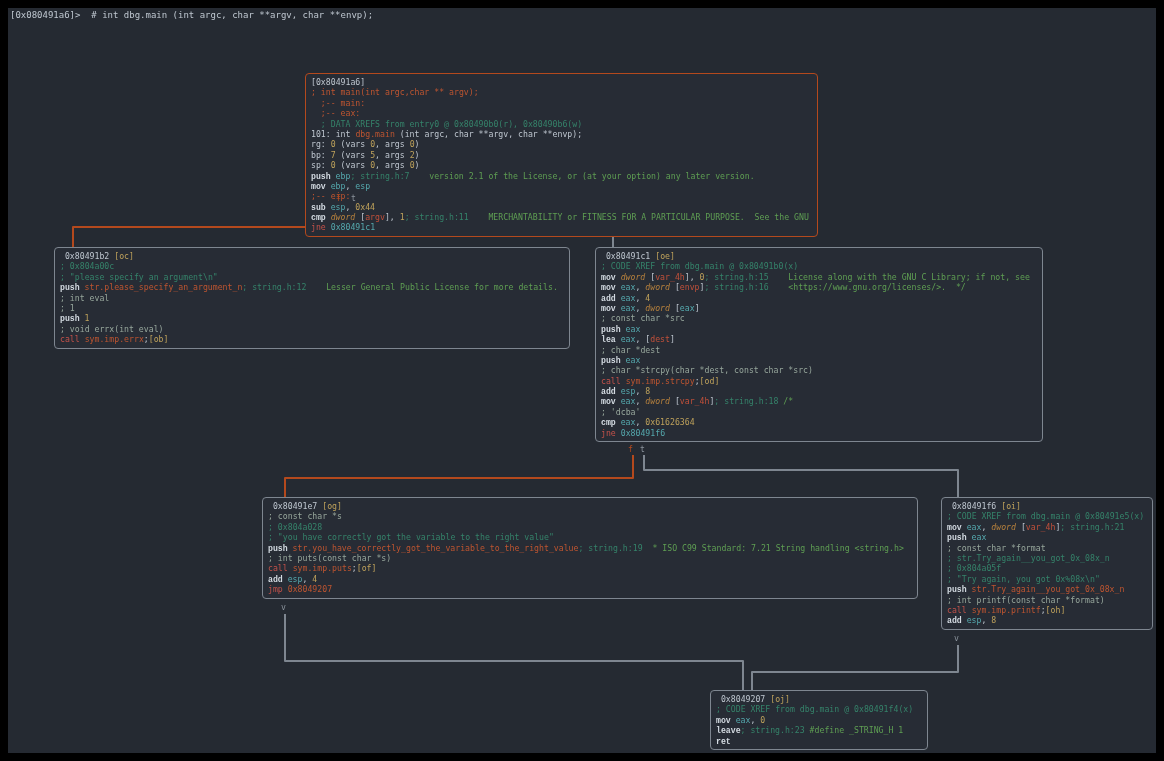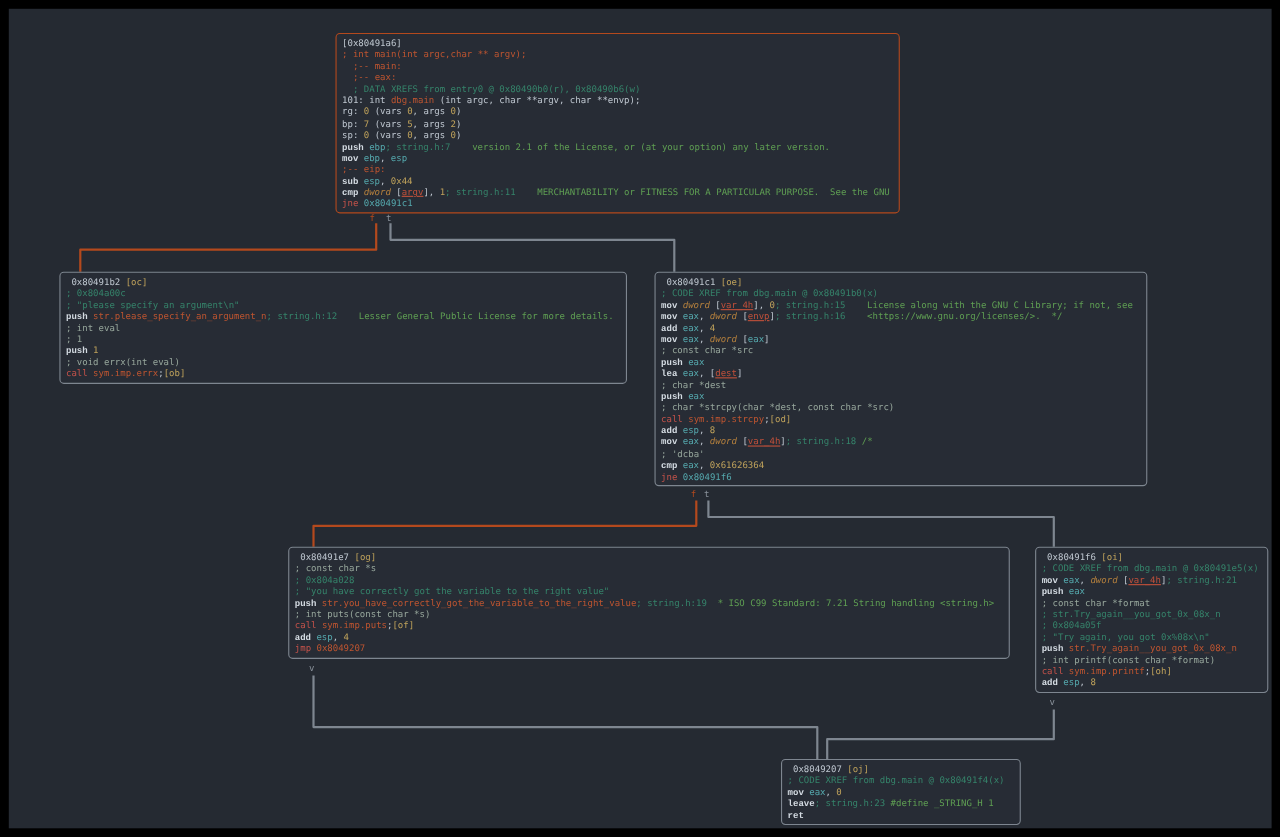--- a/index.html
+++ b/index.html
@@ -4,28 +4,28 @@
 <style>
   html,body{margin:0;padding:0;background:#000;}
   .screen{position:relative;width:1164px;height:761px;background:var(--frame);overflow:hidden;
           font-family:"DejaVu Sans Mono",monospace;}
   .viewport{position:absolute;left:8px;top:8px;width:1148px;height:745px;background:var(--bg);}
   #graph{position:absolute;left:0;top:0;width:1164px;height:761px;}
   .prompt{position:absolute;left:10px;top:10px;font-size:9px;line-height:11px;color:var(--fg);white-space:pre;}
   .block{position:absolute;background:var(--panel);border:1px solid var(--muted);border-radius:4px;
          padding:3px 5px;font-size:8.2px;line-height:10.4px;color:var(--fg);white-space:pre;
          box-sizing:border-box;}
-  .block.accent{border-color:var(--accent);}
+  .block.accent{border-color:var(--accent);margin-top:43px;}
   .line{height:10.4px;}
   .c-fg{color:var(--fg);}
   .c-op{color:var(--op);font-weight:bold;font-family:Liberation Mono, monospace;}
   .c-reg{color:var(--reg);}
   .c-num{color:var(--num);}
   .c-typ{color:var(--typ);font-style:italic;}
-  .c-var{color:var(--varc);text-decoration:underline;}
+  .c-var{color:var(--varc);}
   .c-cmt{color:var(--cmt);}
   .c-grn{color:var(--grn);}
   .c-org{color:var(--org);}
   .c-red{color:var(--red);}
   .c-usr{color:var(--usr);}
   #edges{position:absolute;left:0;top:0;pointer-events:none;}
   .edge-label{position:absolute;font-size:8.2px;line-height:9px;}
 </style>
 </head>
 <body>
@@ -47,13 +47,14 @@
       <div class="block" style="left: 262px; top: 497px; width: 656px;"><div class="line"><span class="c-fg"> 0x80491e7 </span><span class="c-num">[og]</span></div><div class="line"><span class="c-usr">; const char *s</span></div><div class="line"><span class="c-cmt">; 0x804a028</span></div><div class="line"><span class="c-cmt">; "you have correctly got the variable to the right value"</span></div><div class="line"><span class="c-op">push </span><span class="c-org">str.you_have_correctly_got_the_variable_to_the_right_value</span><span class="c-cmt">; string.h:19</span><span class="c-grn">  * ISO C99 Standard: 7.21 String handling &lt;string.h&gt;</span></div><div class="line"><span class="c-usr">; int puts(const char *s)</span></div><div class="line"><span class="c-red">call </span><span class="c-org">sym.imp.puts</span><span class="c-fg">;</span><span class="c-num">[of]</span></div><div class="line"><span class="c-op">add </span><span class="c-reg">esp</span><span class="c-fg">, </span><span class="c-num">4</span></div><div class="line"><span class="c-red">jmp </span><span class="c-org">0x8049207</span></div></div>
       <div class="block" style="left: 941px; top: 497px; width: 212px;"><div class="line"><span class="c-fg"> 0x80491f6 </span><span class="c-num">[oi]</span></div><div class="line"><span class="c-cmt">; CODE XREF from dbg.main @ 0x80491e5(x)</span></div><div class="line"><span class="c-op">mov </span><span class="c-reg">eax</span><span class="c-fg">, </span><span class="c-typ">dword</span><span class="c-fg"> [</span><span class="c-var">var_4h</span><span class="c-fg">]</span><span class="c-cmt">; string.h:21</span></div><div class="line"><span class="c-op">push </span><span class="c-reg">eax</span></div><div class="line"><span class="c-usr">; const char *format</span></div><div class="line"><span class="c-cmt">; str.Try_again__you_got_0x_08x_n</span></div><div class="line"><span class="c-cmt">; 0x804a05f</span></div><div class="line"><span class="c-cmt">; "Try again, you got 0x%08x\n"</span></div><div class="line"><span class="c-op">push </span><span class="c-org">str.Try_again__you_got_0x_08x_n</span></div><div class="line"><span class="c-usr">; int printf(const char *format)</span></div><div class="line"><span class="c-red">call </span><span class="c-org">sym.imp.printf</span><span class="c-fg">;</span><span class="c-num">[oh]</span></div><div class="line"><span class="c-op">add </span><span class="c-reg">esp</span><span class="c-fg">, </span><span class="c-num">8</span></div></div>
       <div class="block" style="left: 710px; top: 690px; width: 218px;"><div class="line"><span class="c-fg"> 0x8049207 </span><span class="c-num">[oj]</span></div><div class="line"><span class="c-cmt">; CODE XREF from dbg.main @ 0x80491f4(x)</span></div><div class="line"><span class="c-op">mov </span><span class="c-reg">eax</span><span class="c-fg">, </span><span class="c-num">0</span></div><div class="line"><span class="c-op">leave</span><span class="c-cmt">; string.h:23</span><span class="c-grn"> #define _STRING_H 1</span></div><div class="line"><span class="c-op">ret</span></div></div>
       <span class="edge-label" style="left: 336px; top: 194px; color: rgb(180, 73, 29);">f</span>
       <span class="edge-label" style="left: 351px; top: 194px; color: rgb(138, 146, 155);">t</span>
       <span class="edge-label" style="left: 628px; top: 445px; color: rgb(180, 73, 29);">f</span>
       <span class="edge-label" style="left: 640px; top: 445px; color: rgb(138, 146, 155);">t</span>
       <span class="edge-label" style="left: 281px; top: 603px; color: rgb(138, 146, 155);">v</span>
       <span class="edge-label" style="left: 954px; top: 634px; color: rgb(138, 146, 155);">v</span>
     </div>
+  <div class="prompt"><span>[0x080491a6]&gt;</span><span>  # int dbg.main (int argc, char **argv, char **envp);</span></div>
 </div>
 
 </body></html>

